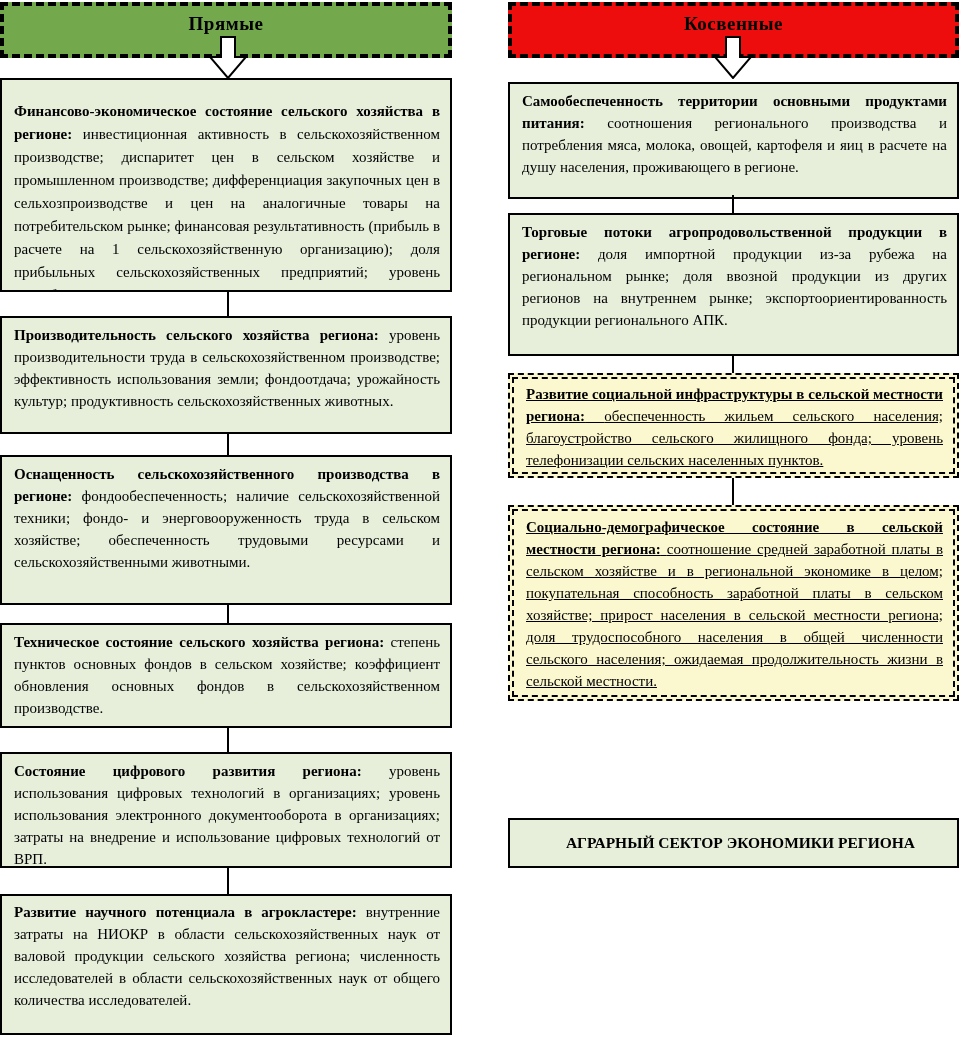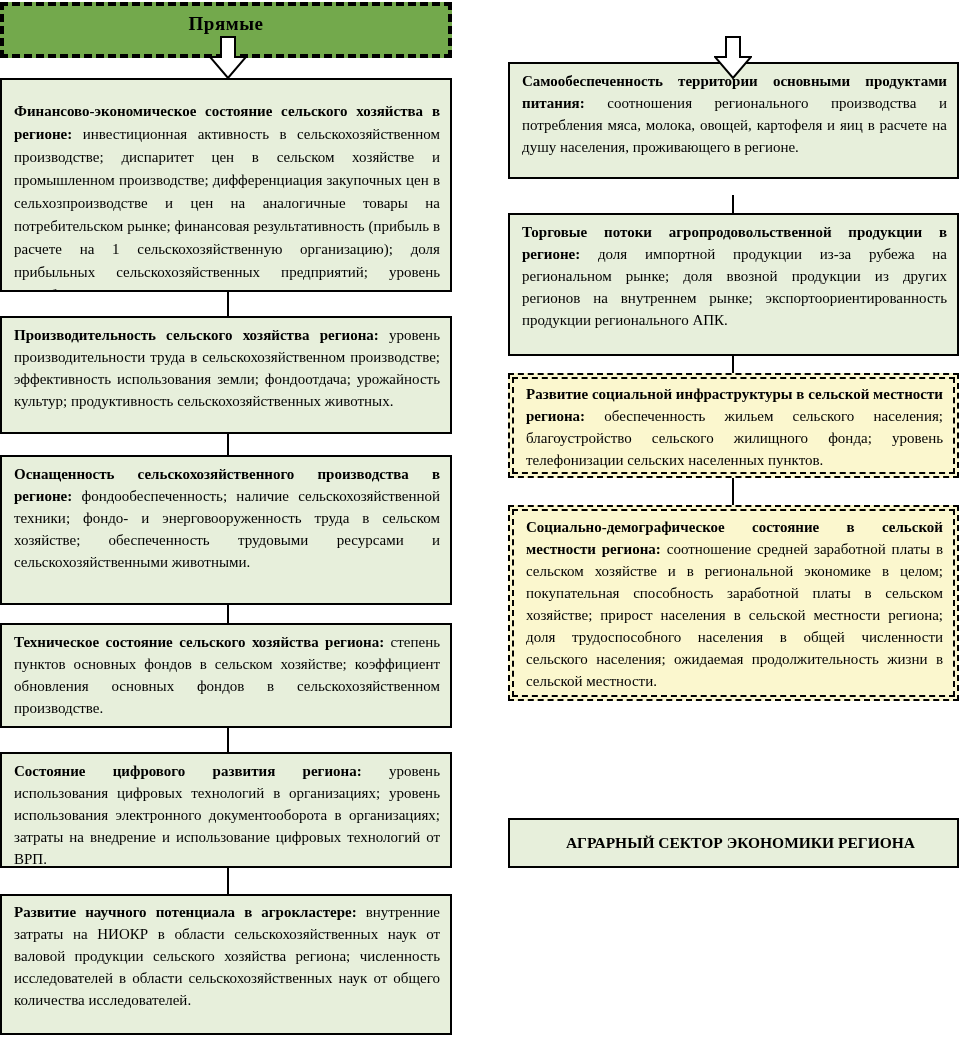--- a/index.html
+++ b/index.html
@@ -23,21 +23,21 @@
     position:absolute;box-sizing:border-box;border:2px solid #000;
     background:var(--box-green);overflow:hidden;
   }
   
   .ybox{
     position:absolute;box-sizing:border-box;border:2px dashed #000;
     background:var(--box-yellow);
   }
   .ybox-inner{
     position:absolute;left:2px;right:2px;top:2px;bottom:2px;
-    border:2px dashed #000;overflow:hidden;
+    border:2px dashed #000;overflow:hidden;text-decoration:underline;
   }
   
   .txt{
     margin:0;padding:6px 10px 0 12px;text-align:justify;
     font-size:15px;line-height:22px;
   }
   .lh23{line-height:23px;padding-top:20px;}
   .ctr{
     text-align:center;font-weight:bold;font-size:15.5px;padding:0;
   }
@@ -50,20 +50,23 @@
   
   .arrow{position:absolute;width:38px;height:43px;z-index:5;}
 </style>
 </head>
 <body>
 
 <div id="stage">
 
   <div class="hdr hdr-direct col-l">
     <span>Прямые</span>
+  </div>
+  <div class="hdr hdr-indirect col-r">
+    <span>Косвенные</span>
   </div>
 
   <svg class="arrow" style="left:209px;top:36px;" viewBox="0 0 38 43">
     <polygon points="12,1 26,1 26,21 37,21 19,42 1,21 12,21" fill="#fff" stroke="#000" stroke-width="2"></polygon>
   </svg>
   <svg class="arrow" style="left:714px;top:36px;" viewBox="0 0 38 43">
     <polygon points="12,1 26,1 26,21 37,21 19,42 1,21 12,21" fill="#fff" stroke="#000" stroke-width="2"></polygon>
   </svg>
 
   <div class="gbox col-l" style="top:78px;height:214px;">
@@ -88,21 +91,21 @@
 
   <div class="gbox col-l" style="top:752px;height:116px;">
     <p class="txt"><b>Состояние цифрового развития региона:</b> <span>уровень использования цифровых технологий в организациях; уровень использования электронного документооборота в организациях; затраты на внедрение и использование цифровых технологий от ВРП.</span></p>
   </div>
   <div class="conn conn-l" style="top:868px;height:27px;"></div>
 
   <div class="gbox col-l" style="top:894px;height:141px;">
     <p class="txt" style="padding-top:5px;"><b>Развитие научного потенциала в агрокластере:</b> <span>внутренние затраты на НИОКР в области сельскохозяйственных наук от валовой продукции сельского хозяйства региона; численность исследователей в области сельскохозяйственных наук от общего количества исследователей.</span></p>
   </div>
 
-  <div class="gbox col-r" style="top:62px;height:117px;">
+  <div class="gbox col-r" style="top:82px;height:117px;">
     <p class="txt"><b>Самообеспеченность территории основными продуктами питания:</b> <span>соотношения регионального производства и потребления мяса, молока, овощей, картофеля и яиц в расчете на душу населения, проживающего в регионе.</span></p>
   </div>
   <div class="conn conn-r" style="top:195px;height:19px;"></div>
 
   <div class="gbox col-r" style="top:213px;height:143px;">
     <p class="txt"><b>Торговые потоки агропродовольственной продукции в регионе:</b> <span>доля импортной продукции из-за рубежа на региональном рынке; доля ввозной продукции из других регионов на внутреннем рынке; экспортоориентированность продукции регионального АПК.</span></p>
   </div>
   <div class="conn conn-r" style="top:356px;height:18px;"></div>
 
   <div class="ybox col-r" style="top:373px;height:105px;">

